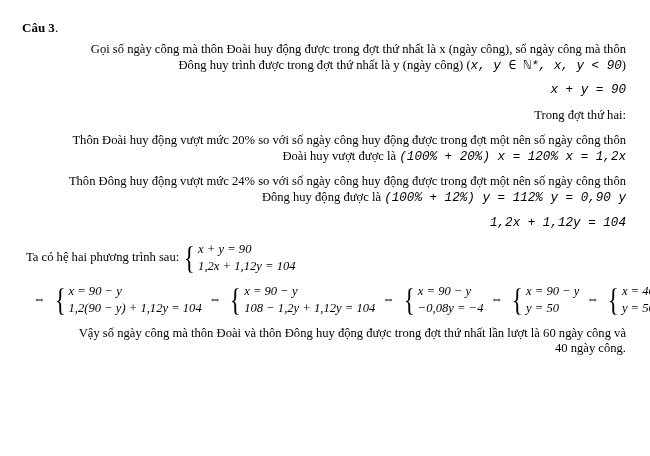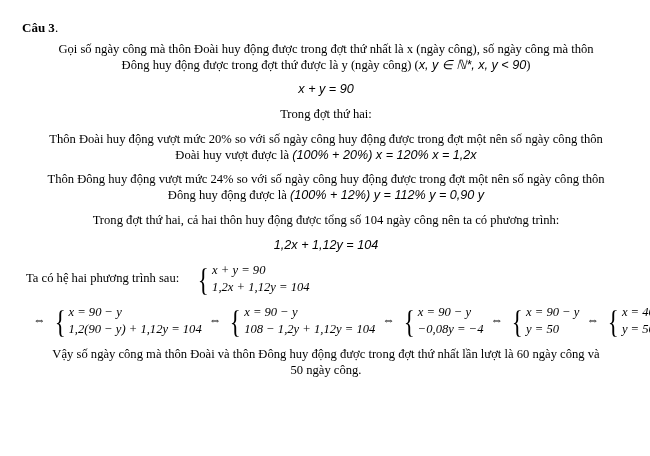--- a/index.html
+++ b/index.html
@@ -34,43 +34,43 @@
     font-weight: normal;
   }
   .body-block {
     position: absolute;
     left: 26px;
     top: 42px;
     width: 600px;
   }
   p.para {
     margin: 0 0 9px 0;
-    text-align: center;
+    text-align: right;
   }
   .math {
-    font-family: Liberation Sans, sans-serif;
+    font-family: Liberation Mono, monospace;
     font-style: italic;
   }
   .indent {
     display: block;
   }
   .eq-line {
     margin: 0 0 10px 0;
   }
   .tight {
     margin-bottom: 7px;
   }
   .system-row {
     display: flex;
     align-items: center;
     margin: 0 0 8px 0;
     flex-wrap: wrap;
   }
   .lead {
-    margin-right: 17px;
+    margin-right: 3px;
   }
   .brace {
     display: inline-block;
     position: relative;
     font-size: 31px;
     line-height: 1;
     font-family: "Liberation Serif", "DejaVu Serif", serif;
     transform: scaleX(0.75);
     margin-right: 1px;
     top: 1px;
@@ -103,39 +103,38 @@
 <body>
 
 <div class="page">
 
   <div class="heading"><span>Câu 3</span><span class="dot">.</span></div>
 
   <div class="body-block">
 
     <p class="para">
       <span class="indent">Gọi số ngày công mà thôn Đoài huy động được trong đợt thứ nhất là x (ngày công), số ngày công mà thôn</span>
-      <span class="indent"><span>Đông huy động được trong đợt thứ được là y (ngày công) (</span><span class="math">x, y ∈ ℕ*, x, y &lt; 90</span><span>)</span></span>
+      <span class="indent"><span>Đông huy trình được trong đợt thứ nhất là y (ngày công) (</span><span class="math">x, y ∈ ℕ*, x, y &lt; 90</span><span>)</span></span>
     </p>
 
 
     <p class="para eq-line math">x + y = 90</p>
 
     <p class="para">Trong đợt thứ hai:</p>
 
     <p class="para">
       <span class="indent">Thôn Đoài huy động vượt mức 20% so với số ngày công huy động được trong đợt một nên số ngày công thôn</span>
       <span class="indent"><span>Đoài huy vượt được là </span><span class="math">(100% + 20%) x = 120% x = 1,2x</span></span>
     </p>
 
     <p class="para">
       <span class="indent">Thôn Đông huy động vượt mức 24% so với số ngày công huy động được trong đợt một nên số ngày công thôn</span>
       <span class="indent"><span>Đông huy động được là </span><span class="math">(100% + 12%) y = 112% y = 0,90 y</span></span>
     </p>
 
-    <p class="para tight">Trong đợt thứ hai, cả hai thôn huy động được tổng số 104 ngày công nên ta có phương trình:</p>
 
     <p class="para eq-line math">1,2x + 1,12y = 104</p>
 
     <div class="system-row">
       <span class="lead">Ta có hệ hai phương trình sau:</span>
       <span class="brace">{</span>
       <span class="sys">
         <span>x + y = 90</span>
         <span>1,2x + 1,12y = 104</span>
       </span>
@@ -173,17 +172,17 @@
       <span class="equiv">⇔</span>
       <span class="brace">{</span>
       <span class="sys">
         <span>x = 40</span>
         <span><span>y = 50</span></span>
       </span>
     </div>
 
     <p class="para final">
       <span class="indent">Vậy số ngày công mà thôn Đoài và thôn Đông huy động được trong đợt thứ nhất lần lượt là 60 ngày công và</span>
-      <span class="indent">50 ngày công.</span>
+      <span class="indent">40 ngày công.</span>
     </p>
 
   </div>
 </div>
 
 </body></html>

